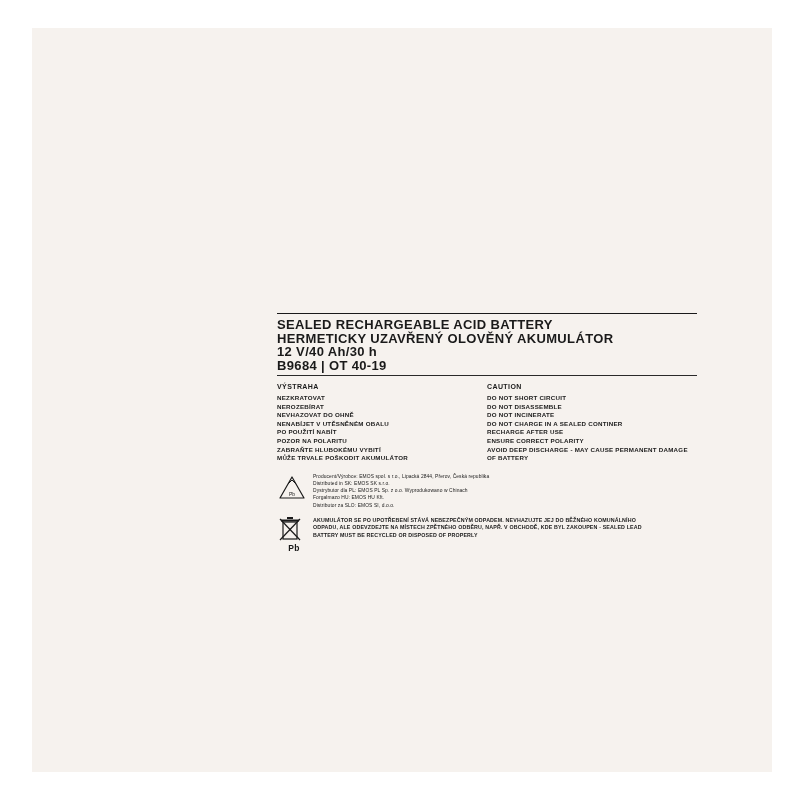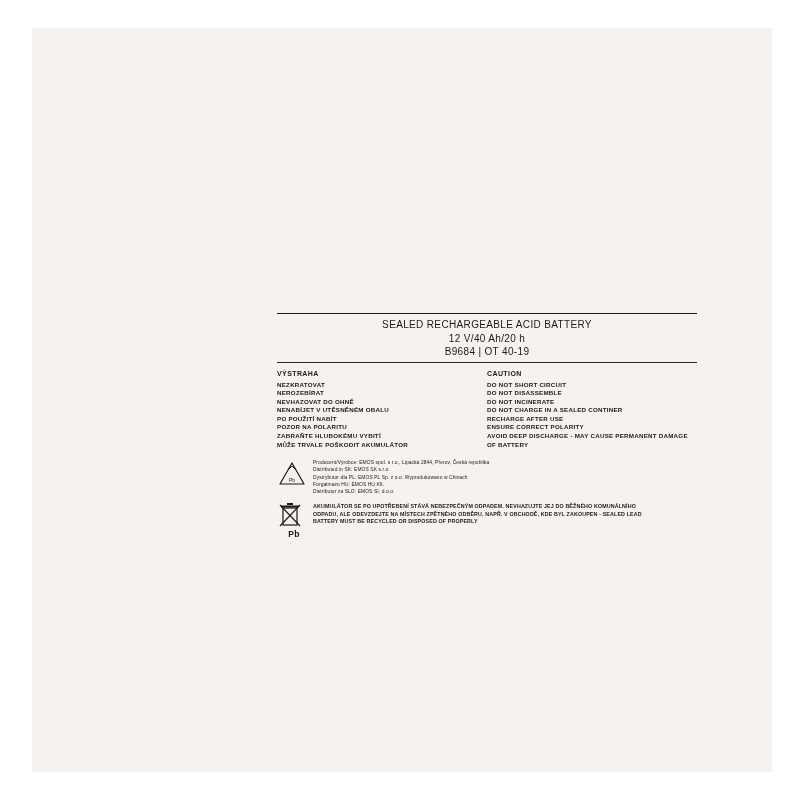--- a/index.html
+++ b/index.html
@@ -39,26 +39,25 @@
     height: 1px;
     background: #1a1a1a;
     width: 100%;
   }
   .rule.thin { height: 1px; background: #2a2a2a; }
 
   .title-area {
     padding: 4px 0 3px 0;
   }
   .title-line {
-    font-size: 10px;
+    font-size: 13px;
     letter-spacing: 0.35px;
     line-height: 13.5px;
-    font-weight: 400;
-    white-space: nowrap;
-    text-align: center;
+    font-weight: 700;
+    white-space: nowrap;
   }
 
   .columns {
     display: flex;
     flex-direction: row;
     padding-top: 6px;
   }
   .col {
     width: 50%;
   }
@@ -136,21 +135,22 @@
 
 <div id="canvas">
   <div id="label-sheet">
 
     <div id="label-block">
 
       <div class="rule"></div>
 
       <div class="title-area">
         <div class="title-line">SEALED RECHARGEABLE ACID BATTERY</div>
-        <div class="title-line">12 V/40 Ah/20 h</div>
+        <div class="title-line">HERMETICKY UZAVŘENÝ OLOVĚNÝ AKUMULÁTOR</div>
+        <div class="title-line">12 V/40 Ah/30 h</div>
         <div class="title-line">B9684 | OT 40-19</div>
       </div>
 
       <div class="rule thin"></div>
 
       <div class="columns">
 
         <div class="col">
           <div class="col-head">VÝSTRAHA</div>
           <div class="col-line">NEZKRATOVAT</div>

